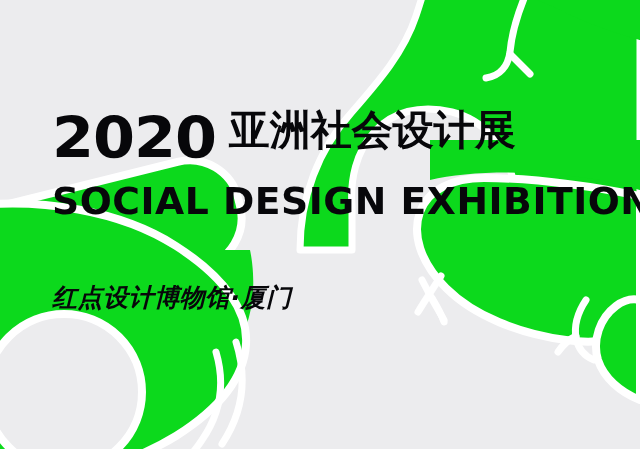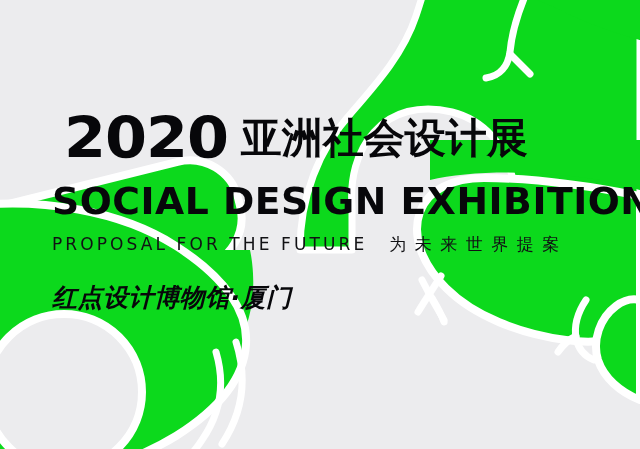--- a/index.html
+++ b/index.html
@@ -25,23 +25,22 @@
   .text-layer {
     position: absolute;
     inset: 0;
     z-index: 5;
   }
   .line-year-cn {
     position: absolute;
     left: 52px;
     top: 110px;
     display: flex;
-    align-items: center;
+    align-items: flex-start;
     white-space: nowrap;
-    margin-left: 12px;
   }
   .year {
     font-size: 57px;
     line-height: 1;
     font-weight: 700;
     color: #07070a;
     letter-spacing: -1px;
     font-family: "DejaVu Sans", sans-serif;
     transform: scaleX(1.06);
     transform-origin: left center;
@@ -177,22 +176,18 @@
 
   <div class="text-layer">
 
     <div class="line-year-cn">
       <span class="year">2020</span>
       <span class="cn-title">亚洲社会设计展</span>
     </div>
 
     <div class="line-en-title">SOCIAL DESIGN EXHIBITION ASIA</div>
 
-    <div class="line-sub">
-      <span class="sub-en">PROPOSAL FOR THE FUTURE</span>
-      <span class="sub-cn">为未来世界提案</span>
-    </div>
 
     <div class="line-venue">红点设计博物馆·厦门</div>
 
   </div>
 
 </div>
 
 </body></html>

